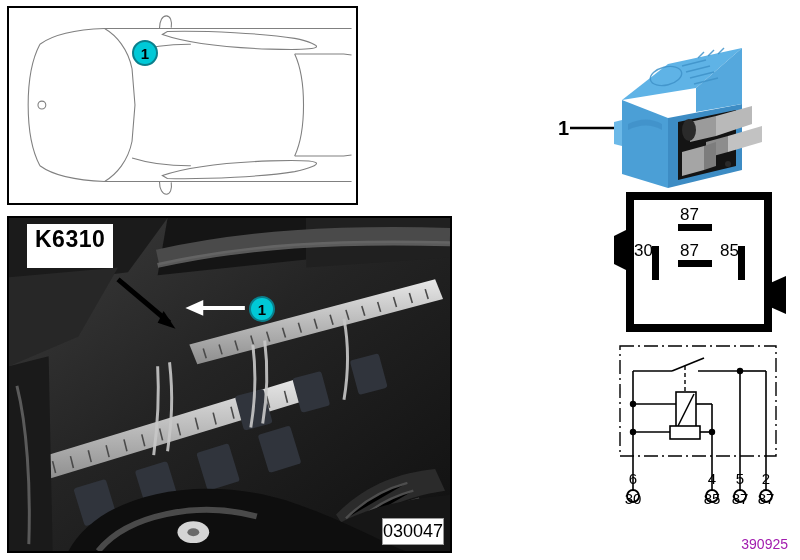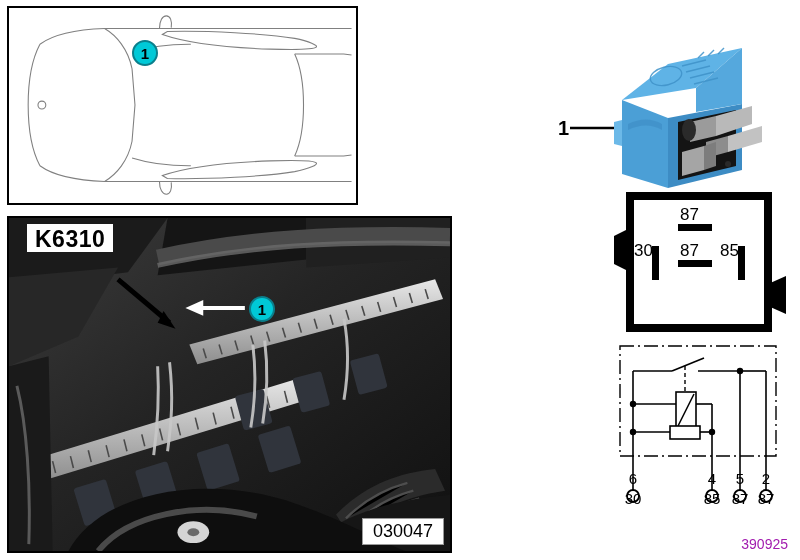--- a/index.html
+++ b/index.html
@@ -62,39 +62,39 @@
     overflow: hidden;
     background: #2a2a2a;
   }
   #photo-svg { position: absolute; inset: 0; width: 100%; height: 100%; }
 
   #photo-label-box {
     position: absolute;
     left: 18px;
     top: 6px;
     background: #ffffff;
-    padding: 2px 8px 0 8px;
+    padding: 2px 8px 16px 8px;
     font-weight: bold;
     font-size: 23px;
     line-height: 26px;
     color: #000;
     letter-spacing: 0.5px;
     font-family: "Liberation Sans", sans-serif;
   }
   #photo-label-box div { white-space: nowrap; }
 
   #photo-badge { left: 240px; top: 78px; }
 
   #photo-id-box {
     position: absolute;
     right: 6px;
     bottom: 6px;
     background: #fff;
     border: 1px solid #9a9a9a;
-    padding: 2px 10px;
+    padding: 2px 0;
     font-size: 18px;
     font-weight: normal;
     color: #000;
     font-family: "Liberation Sans", sans-serif;
   }
 
   
   #relay-photo-block {
     position: absolute;
     left: 556px;

